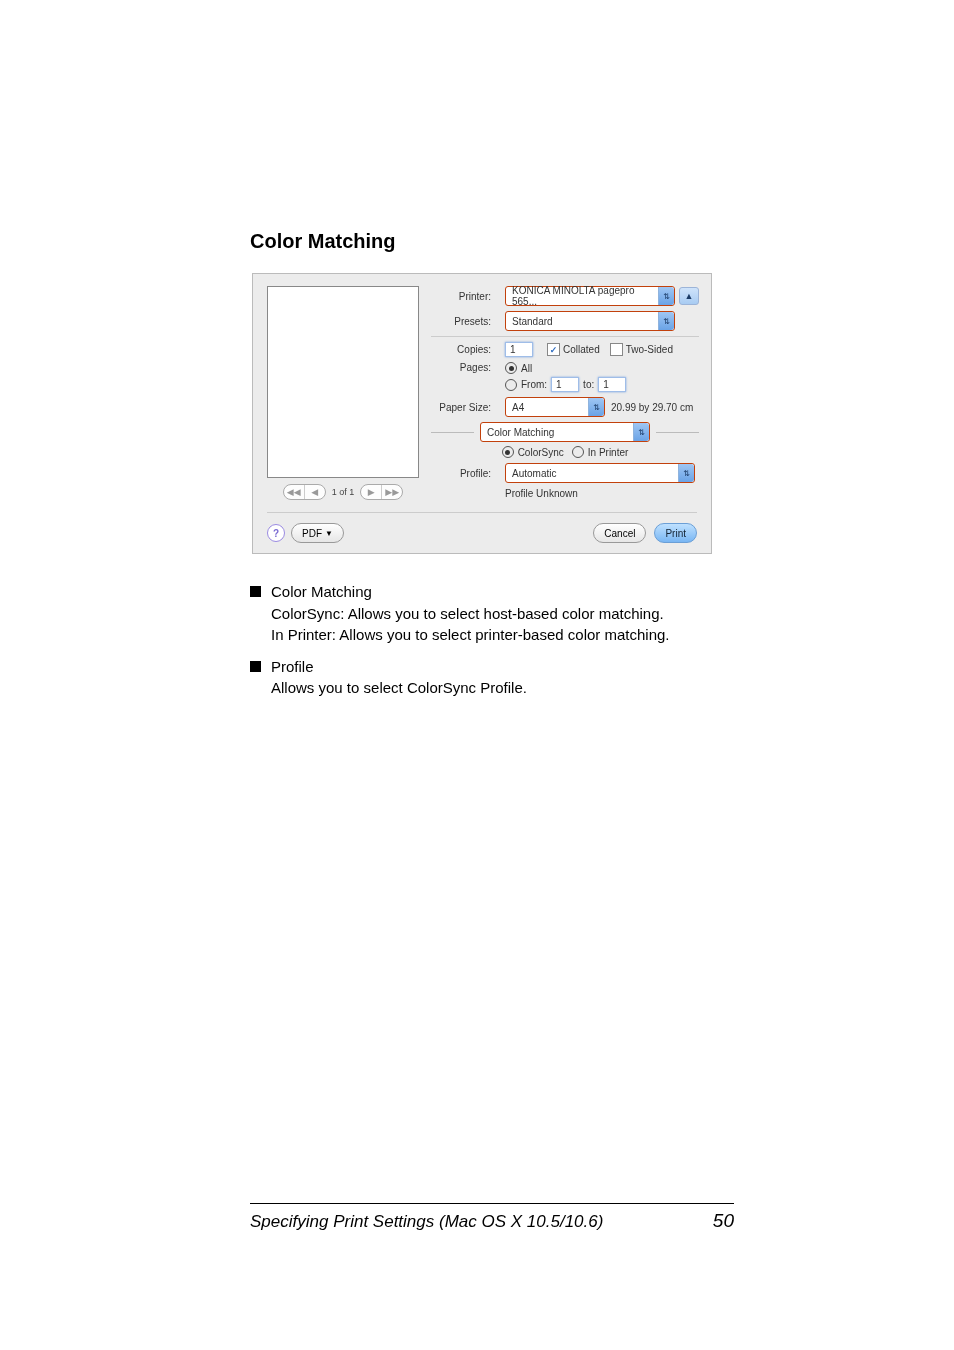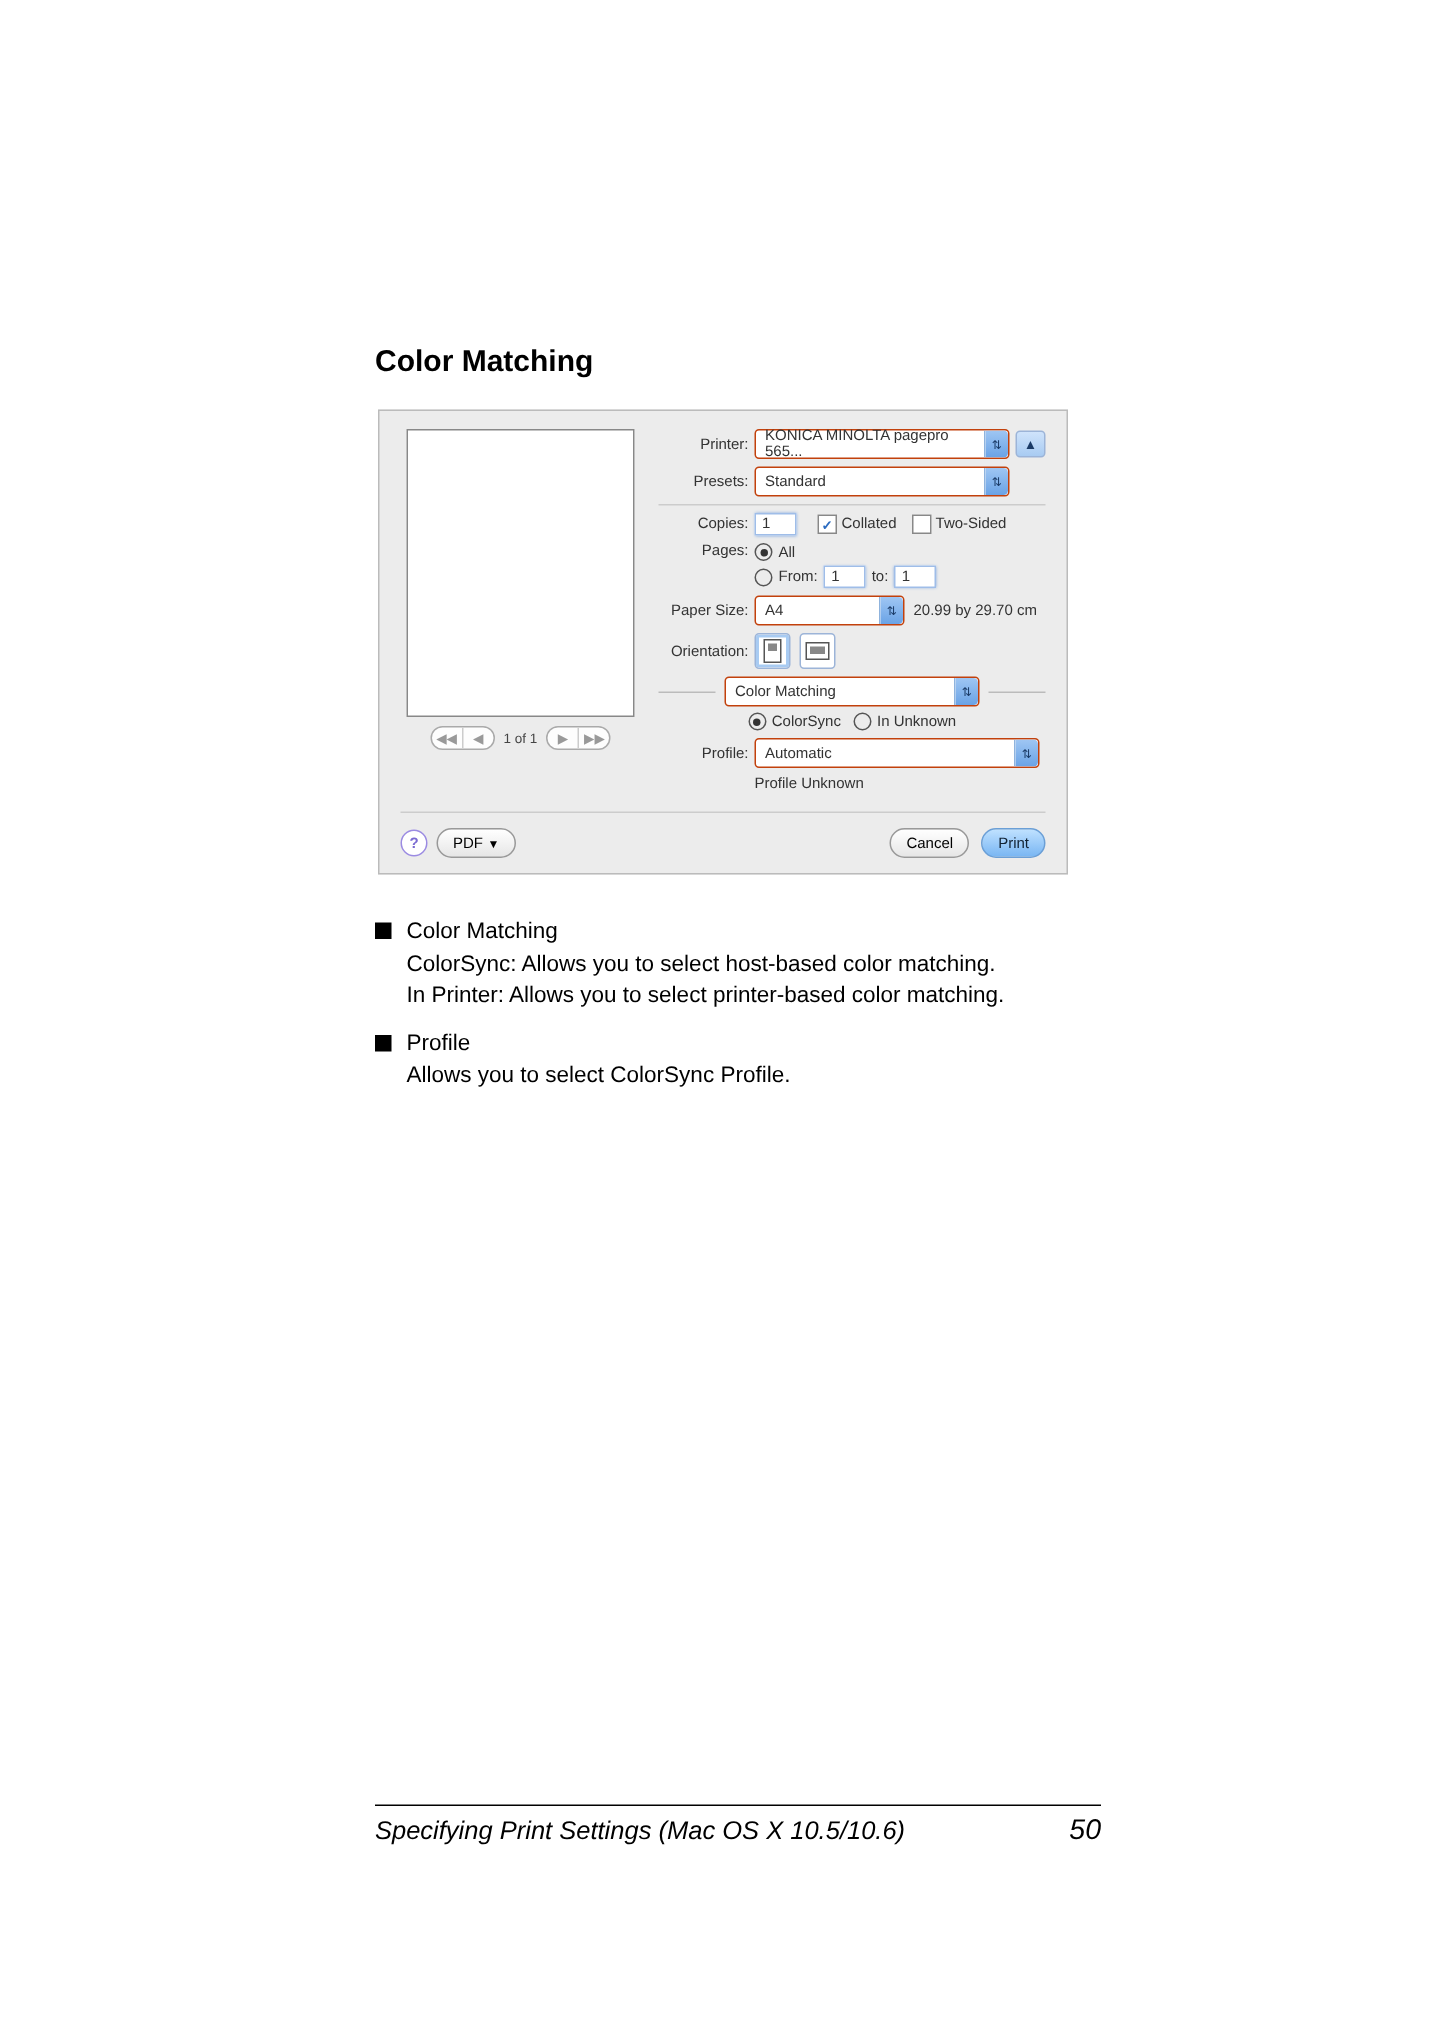--- a/index.html
+++ b/index.html
@@ -82,21 +82,21 @@
     color: #333;
   }
   .form-row {
     display: flex;
     align-items: center;
     margin-bottom: 5px;
   }
   .fl { 
     width: 60px;
     text-align: right;
-    padding-right: 4px;
+    padding-right: 14px;
     color: #333;
   }
   .sel {
     display: inline-flex;
     align-items: center;
     height: 20px;
     border: 1px solid #c2410c;
     border-radius: 3px;
     background: #fff;
     position: relative;
@@ -284,48 +284,38 @@
 
         <div class="form-row">
           <span class="fl">Paper Size:</span>
           <span class="sel" style="width:100px">
             <span>A4</span>
             <span class="cap">⇅</span>
           </span>
           <span style="margin-left:6px">20.99 by 29.70 cm</span>
         </div>
 
-        <div class="form-row">
-          <span class="fl">Orientation:</span>
-          <span class="orient-btn sel-on">
-              <span class="pg"></span>
-            </span>
-          <span style="width:6px"></span>
-          <span class="orient-btn">
-              <span class="pg land"></span>
-            </span>
-        </div>
 
         <div class="rule-sep">
           <span class="line"></span>
           <span class="sel" style="width:170px">
             <span>Color Matching</span>
             <span class="cap">⇅</span>
           </span>
           <span class="line"></span>
         </div>
 
         <div class="form-row" style="justify-content:center;gap:8px;margin-top:2px">
           <span style="display:flex;align-items:center;gap:4px">
             <span class="radio on"></span>
             <span>ColorSync</span>
           </span>
           <span style="display:flex;align-items:center;gap:4px">
             <span class="radio"></span>
-            <span>In Unknown</span>
+            <span>In Printer</span>
           </span>
         </div>
 
         <div class="form-row">
           <span class="fl">Profile:</span>
           <span class="sel" style="width:190px">
             <span>Automatic</span>
             <span class="cap">⇅</span>
           </span>
         </div>

